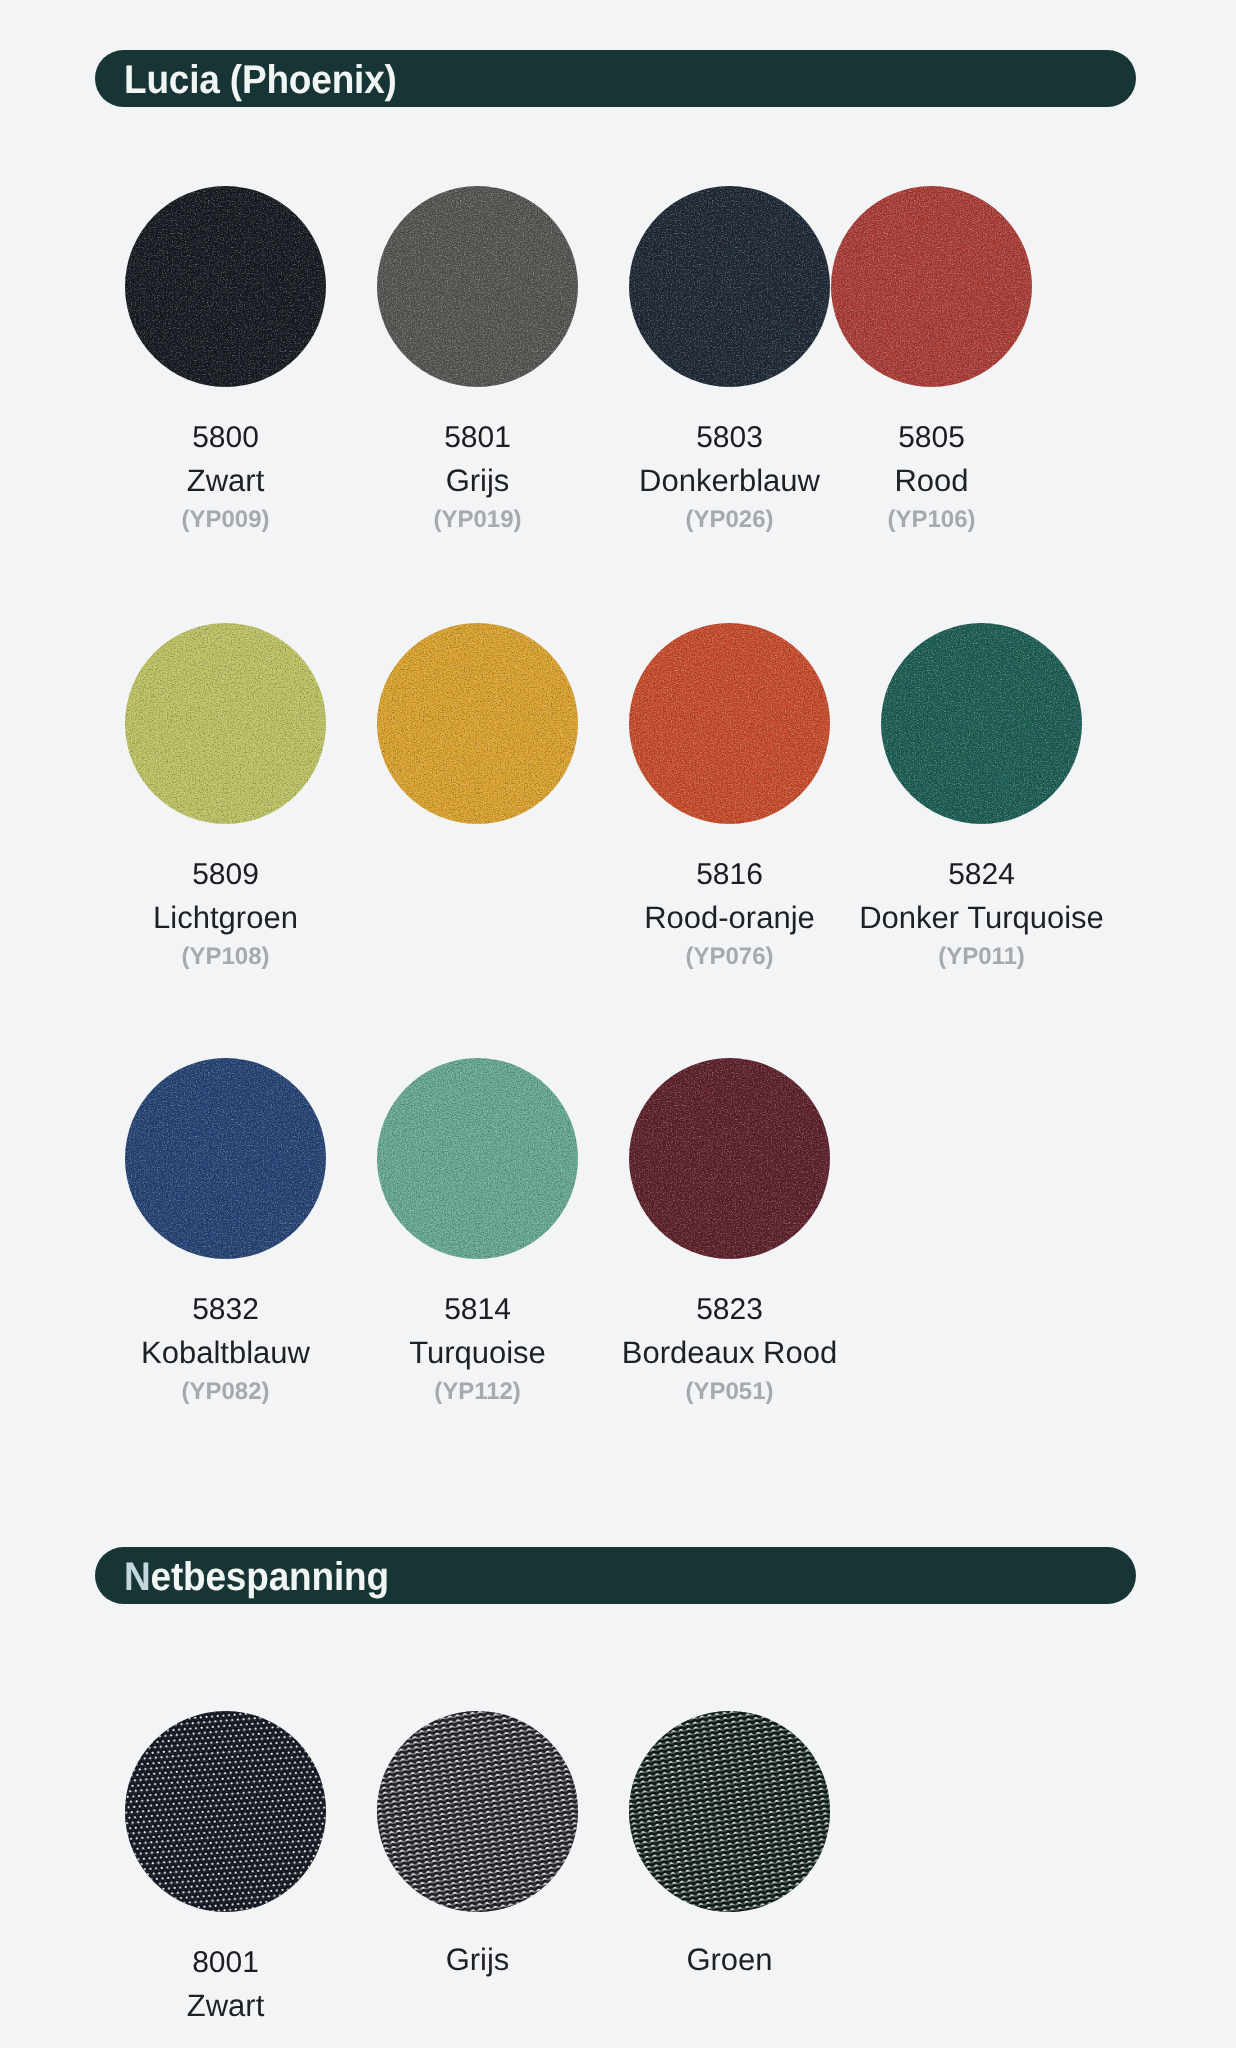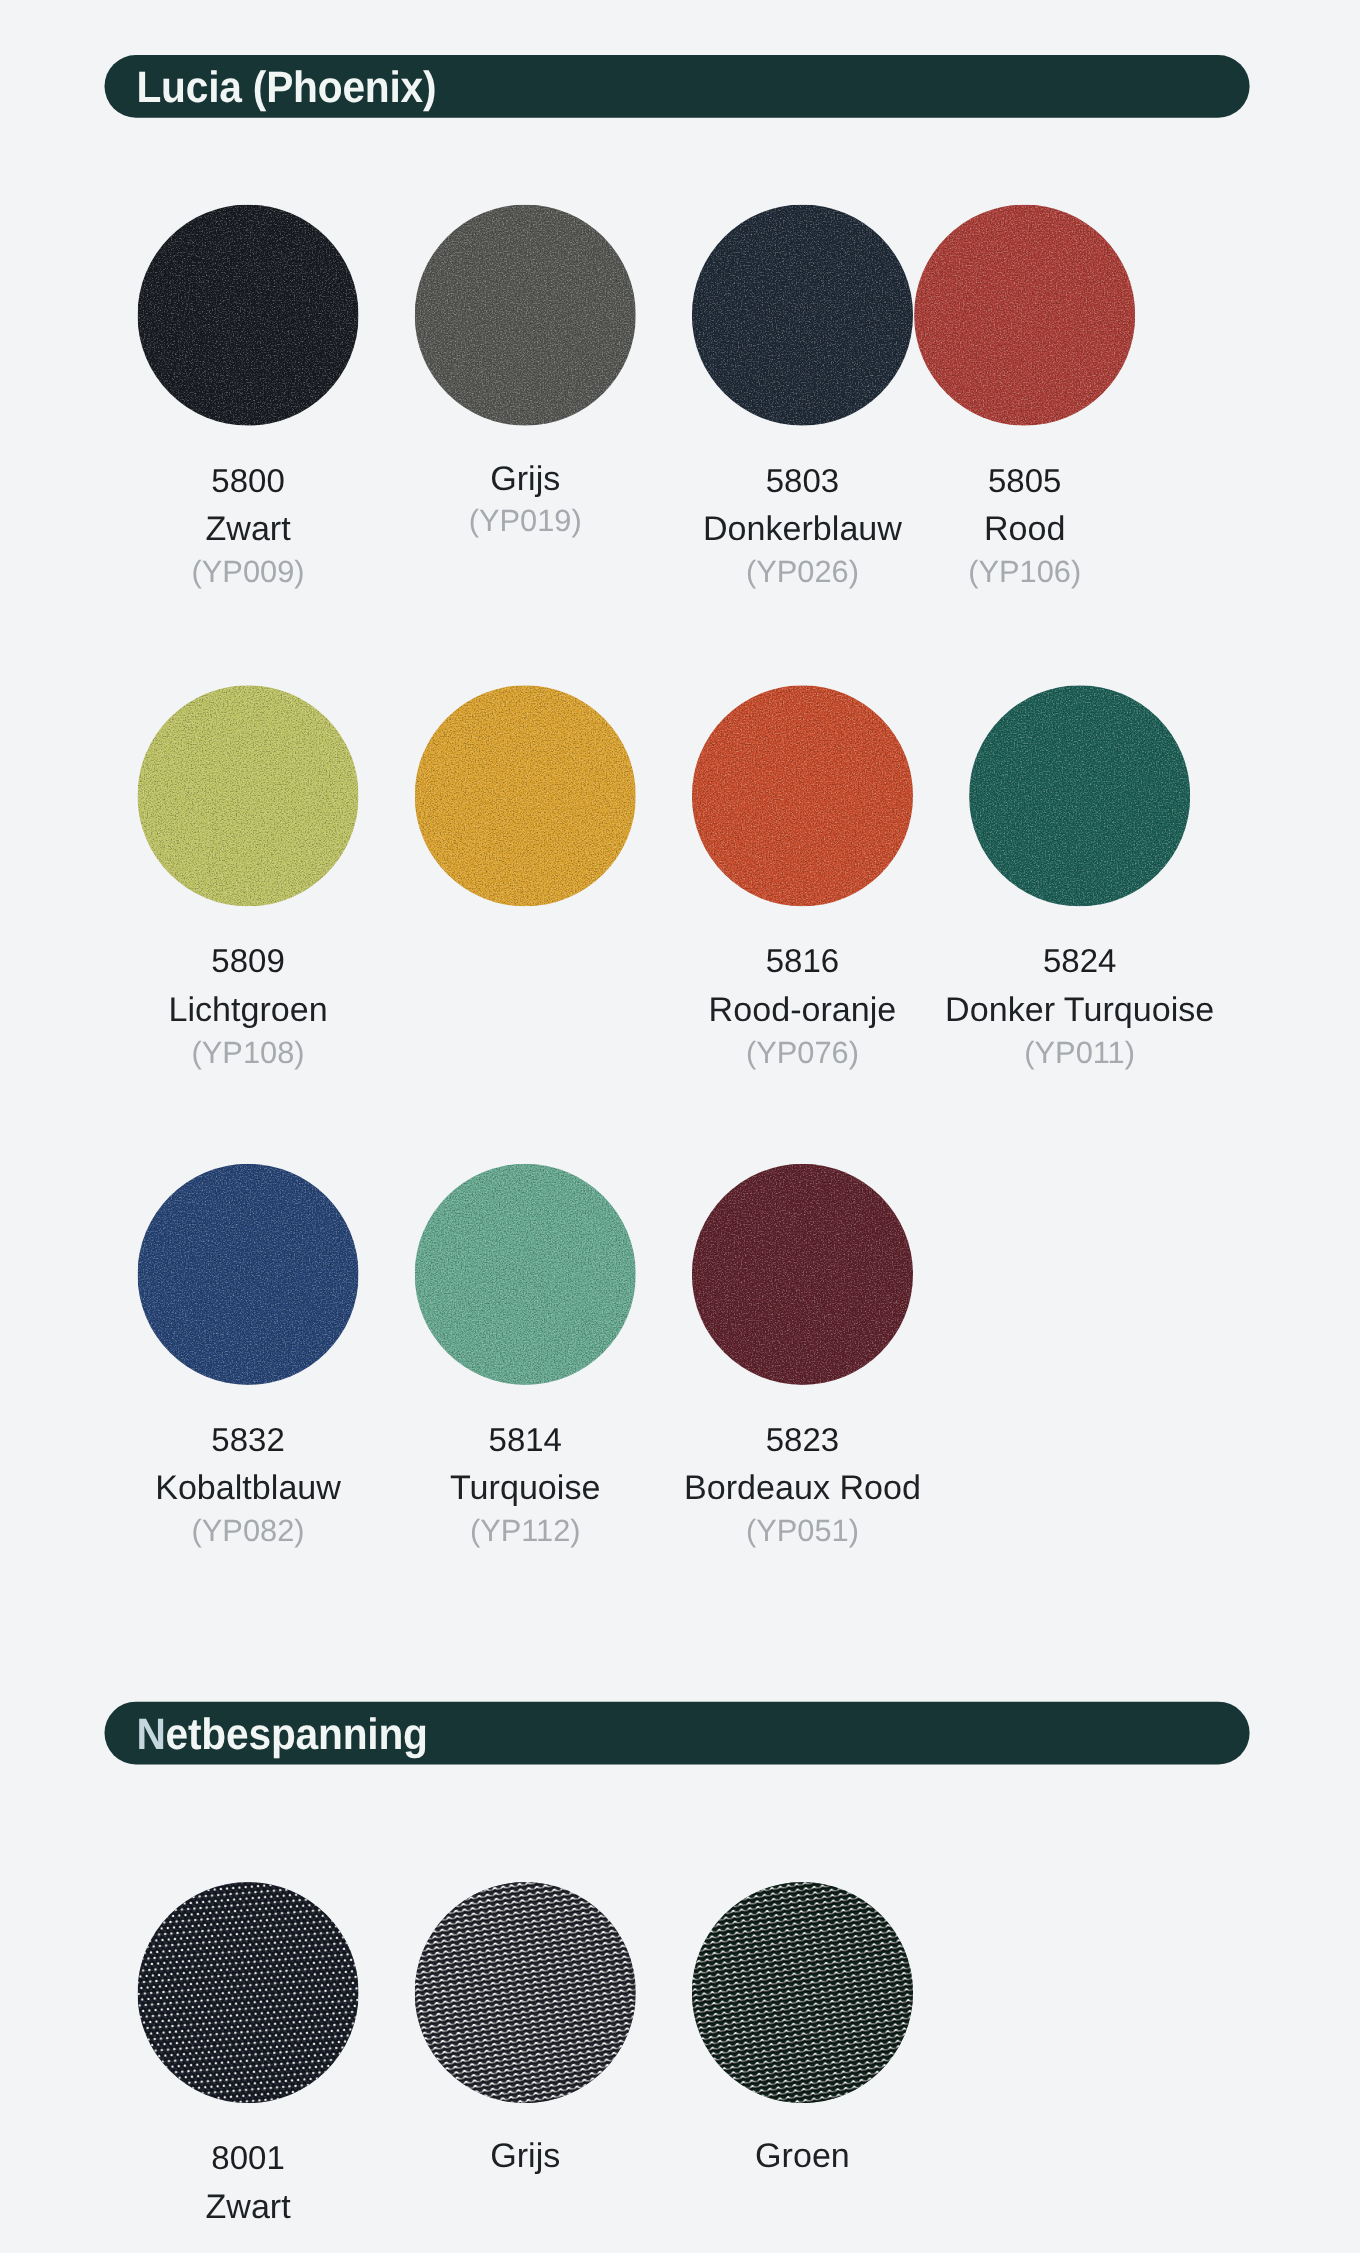--- a/index.html
+++ b/index.html
@@ -21,21 +21,21 @@
   .defs{position:absolute;left:-9999px;top:0;}
   .swatch-cell{position:absolute;width:201px;}
   .disc-wrap{position:relative;width:201px;height:201px;}
   .disc{position:absolute;inset:0;border-radius:50%;overflow:hidden;}
   .disc .tex{position:absolute;inset:0;width:201px;height:201px;display:block;}
 
   .labels{text-align:center;position:absolute;left:-30px;top:229px;width:261px;}
   .code{font-size:30px;font-weight:400;color:#1b1d20;height:46px;line-height:46px;}
   .cname{font-size:31px;font-weight:400;color:#1e2124;height:40px;line-height:40px;
          white-space:nowrap;}
-  .cref{font-size:28px;font-weight:400;color:#a6a9ae;height:38px;line-height:38px;}
+  .cref{font-size:24px;font-weight:700;color:#a6a9ae;height:38px;line-height:38px;}
 </style>
 </head>
 <body>
 
 <svg class="defs" width="0" height="0" aria-hidden="true">
   <defs>
     <filter id="fx-weave" x="0%" y="0%" width="100%" height="100%" color-interpolation-filters="sRGB">
       <feTurbulence type="fractalNoise" baseFrequency="0.78" numOctaves="3" seed="11" result="noise"></feTurbulence>
       <feColorMatrix in="noise" type="matrix" values="0 0 0 0 0  0 0 0 0 0  0 0 0 0 0  0.92 0 0 0 -0.46" result="al"></feColorMatrix>
       <feFlood flood-color="#ffffff" result="wh"></feFlood>
@@ -158,20 +158,21 @@
     <div class="swatch-cell" style="left:377px;top:186px">
       <div class="disc-wrap">
         <div class="disc">
           <svg class="tex" viewBox="0 0 201 201" aria-hidden="true">
             <rect width="201" height="201" fill="#4d4e4a" filter="url(#fx-weave)"></rect>
             <rect width="201" height="201" fill="url(#pt-weave-grid)"></rect>
           </svg>
         </div>
       </div>
       <div class="labels">
+        <div class="code">5801</div>
         <div class="cname">Grijs</div>
         <div class="cref">(YP019)</div>
       </div>
     </div>
     <div class="swatch-cell" style="left:629px;top:186px">
       <div class="disc-wrap">
         <div class="disc">
           <svg class="tex" viewBox="0 0 201 201" aria-hidden="true">
             <rect width="201" height="201" fill="#111d2b" filter="url(#fx-weave)"></rect>
             <rect width="201" height="201" fill="url(#pt-weave-grid)"></rect>

